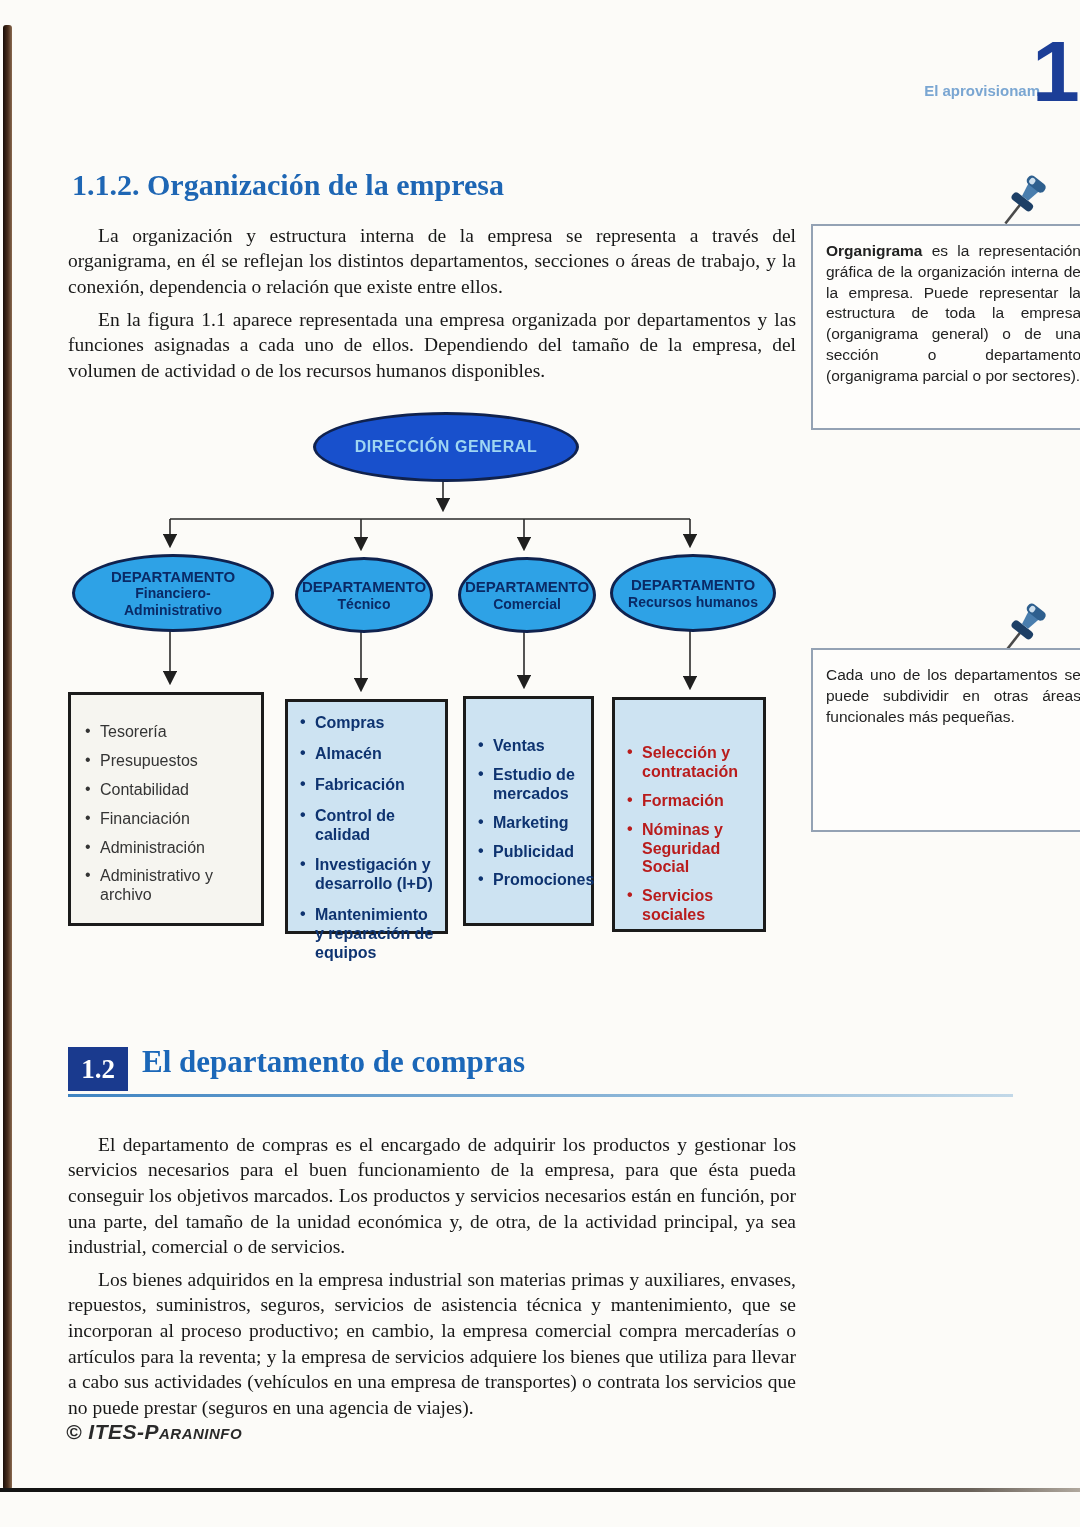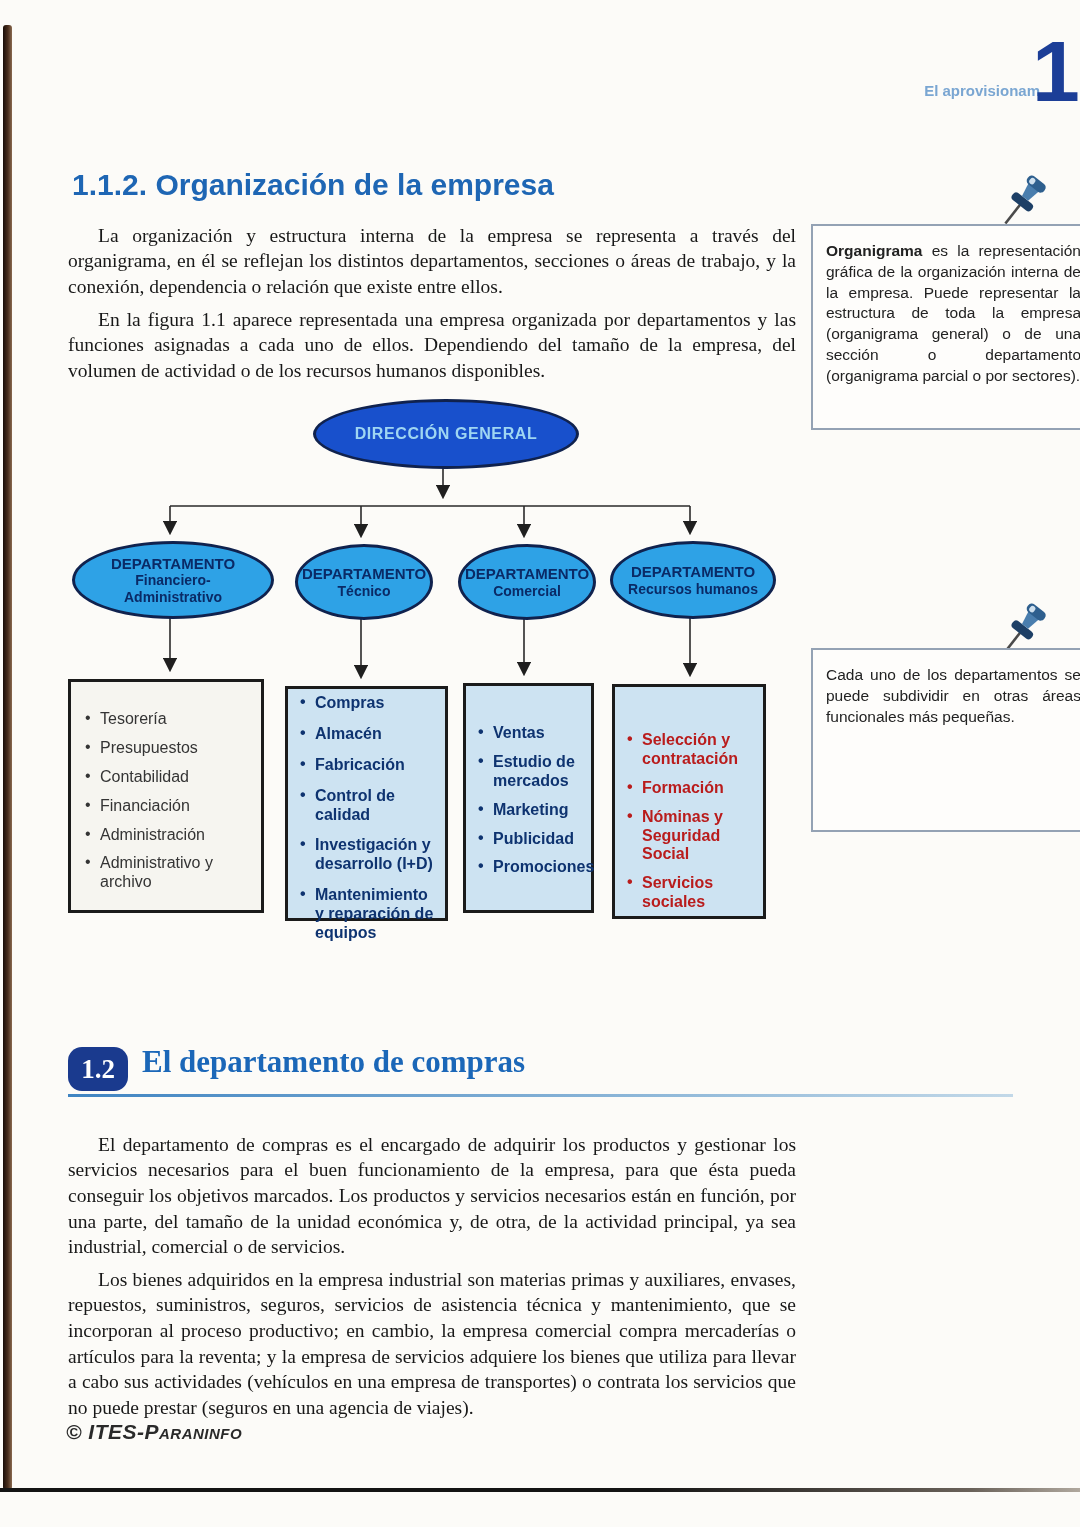--- a/index.html
+++ b/index.html
@@ -20,72 +20,72 @@
     background:linear-gradient(to right,#141414 60%,#6a625a 90%,#b0a89e);}
   
   .running-header{position:absolute;top:82px;left:870px;width:170px;
     font-family:"Liberation Sans",sans-serif;font-size:15px;font-weight:700;
     color:#7aa6d2;text-align:right;filter:blur(.4px);white-space:nowrap;}
   .chapter-num{position:absolute;top:28px;left:1032px;
     font-family:"Liberation Sans",sans-serif;font-size:86px;font-weight:700;
     color:#1c3e97;line-height:1;}
   
   .h112{position:absolute;left:72px;top:148px;width:700px;
-    font-family:Liberation Sans, sans-serif;font-size:30px;font-weight:700;color:#1e66b4;}
+    font-family:Liberation Serif, serif;font-size:30px;font-weight:700;color:#1e66b4;}
   .para{position:absolute;left:68px;width:728px;font-size:19.5px;line-height:1.32;
     text-align:justify;text-indent:30px;color:#181818;}
   #p11{top:203px;}
   #p12{top:287px;}
   
   .note{position:absolute;left:811px;width:255px;background:#fefdfb;
     border:2px solid #94a2b4;padding:15px 13px;
     font-family:"Liberation Sans",sans-serif;font-size:15.5px;line-height:1.34;
     color:#222;text-align:justify;font-weight:500;}
   #note1{top:224px;height:172px;}
   #note2{top:648px;height:150px;}
   .note .lead{font-weight:700;}
   .pushpin{position:absolute;width:66px;height:66px;}
   #pin1{left:990px;top:168px;}
   #pin2{left:990px;top:596px;}
   
-  .chart{position:absolute;left:60px;top:386px;width:740px;height:548px;}
+  .chart{position:absolute;left:60px;top:399px;width:740px;height:548px;}
   .chart svg.wires{position:absolute;left:0;top:0;width:740px;height:548px;}
   .node{position:absolute;border:3px solid #10224e;border-radius:50%;
     display:flex;flex-direction:column;align-items:center;justify-content:center;
     font-family:"Liberation Sans",sans-serif;font-weight:700;text-align:center;}
   .node.root{left:253px;top:13px;width:260px;height:64px;background:#1850cc;
     color:#9fd6f2;font-size:16px;letter-spacing:.6px;}
   .node.dept{background:#2ea2e6;color:#0a2a66;font-size:15px;line-height:1.18;}
   #dept0{left:12px;top:155px;width:196px;height:72px;}
   #dept1{left:235px;top:158px;width:132px;height:70px;}
   #dept2{left:398px;top:158px;width:132px;height:70px;}
   #dept3{left:550px;top:155px;width:160px;height:72px;}
   .node .sub{font-size:14px;display:block;}
   .fbox{position:absolute;border:3px solid #1b1b1b;
     font-family:"Liberation Sans",sans-serif;box-sizing:border-box;}
   #box0{left:8px;top:293px;width:196px;height:234px;background:#f6f5f0;
     color:#343434;font-weight:400;padding:28px 8px 0 14px;font-size:16px;}
   #box1{left:225px;top:300px;width:163px;height:235px;background:#cde3f2;
-    color:#0e3370;font-weight:700;padding:5px 6px 0 12px;font-size:16px;}
+    color:#0e3370;font-weight:700;padding:12px 6px 0 12px;font-size:16px;}
   #box2{left:403px;top:297px;width:131px;height:230px;background:#cde3f2;
     color:#0e3370;font-weight:700;padding:38px 6px 12px 12px;font-size:16px;}
   #box3{left:552px;top:298px;width:154px;height:235px;background:#cde3f2;
     color:#b91c1c;font-weight:700;padding:44px 6px 0 12px;font-size:16px;}
   .fbox ul{list-style:none;margin:0;padding:0;}
   .fbox li{position:relative;padding-left:15px;margin-bottom:10px;line-height:1.18;}
   #box1 li{margin-bottom:12px;}
   .fbox li::before{content:"\2022";position:absolute;left:0;top:-1px;}
   
   .caption{position:absolute;left:200px;top:938px;width:560px;
     font-family:"Liberation Serif",serif;font-size:18px;font-weight:700;color:#141414;}
   .caption .fig{color:#2288cc;}
   
   .secnum{position:absolute;left:68px;top:1047px;width:60px;height:44px;
     background:#1a3a8e;color:#ffffff;font-family:"Liberation Serif",serif;
-    font-size:27px;font-weight:700;display:flex;align-items:center;justify-content:center;border-radius:14px;}
+    font-size:27px;font-weight:700;display:flex;align-items:center;justify-content:center;}
   .sectitle{position:absolute;left:142px;top:1044px;
     font-family:"Liberation Serif",serif;font-size:31px;font-weight:700;color:#1b67b8;}
   .secrule{position:absolute;left:68px;top:1094px;width:945px;height:3px;
     background:linear-gradient(to right,#3f84c2,#8cb6d8 60%,#c2d8e8);}
   #p21{top:1112px;}
   #p22{top:1247px;}
   
   .footer{position:absolute;left:66px;top:1420px;
     font-family:"Liberation Sans",sans-serif;font-style:italic;font-weight:700;
     font-size:21px;color:#2a2a2a;font-variant:small-caps;letter-spacing:.5px;}

